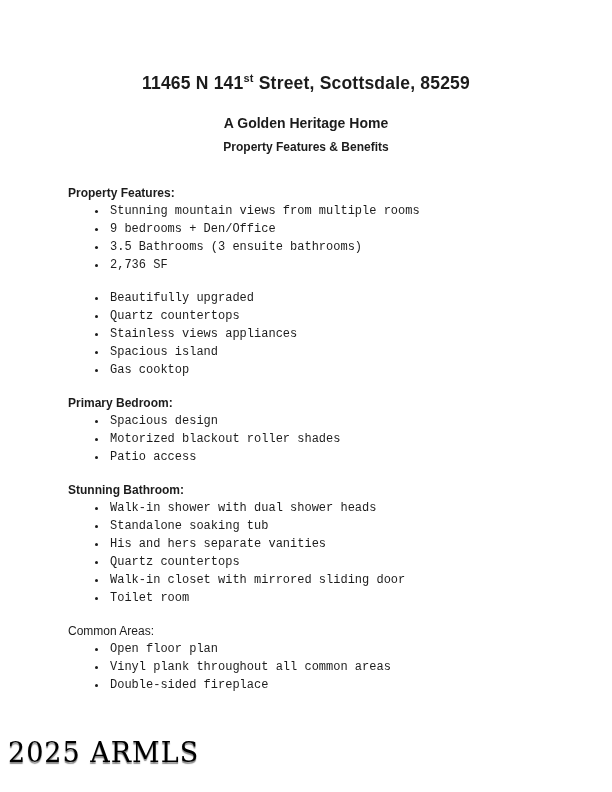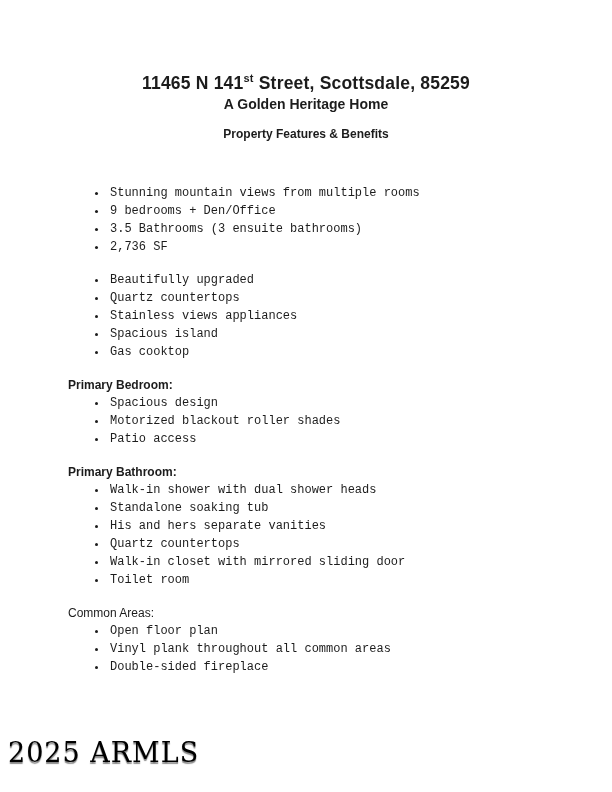--- a/index.html
+++ b/index.html
@@ -18,27 +18,27 @@
     font-size: 17.5px;
     font-weight: bold;
     line-height: 22px;
     letter-spacing: 0.2px;
   }
   .doc-title sup { font-size: 11px; line-height: 0; }
   .doc-subtitle {
     font-size: 14px;
     font-weight: bold;
     line-height: 18px;
-    margin-top: 1px;
+    margin-top: 20px;
   }
   .doc-tagline {
     font-size: 12px;
     font-weight: bold;
     line-height: 16px;
-    margin-top: 13px;
+    margin-top: 7px;
   }
   .content {
     position: absolute;
     top: 184px;
     left: 68px;
     right: 40px;
   }
   .section { margin: 0 0 15px 0; }
   .section-heading {
     font-size: 12px;
@@ -77,20 +77,21 @@
 
   <div class="header">
     <div class="doc-title"><span>11465 N 141</span><sup>st</sup><span> Street, Scottsdale, 85259</span></div>
     <div class="doc-subtitle">A Golden Heritage Home</div>
     <div class="doc-tagline">Property Features &amp; Benefits</div>
   </div>
 
   <div class="content">
 
     <div class="section">
+      <h3 class="section-heading">Property Features:</h3>
       <ul class="bullet-list">
         <li>Stunning mountain views from multiple rooms</li>
         <li>9 bedrooms + Den/Office</li>
         <li>3.5 Bathrooms (3 ensuite bathrooms)</li>
         <li>2,736 SF</li>
       </ul>
     </div>
 
     <div class="section">
       <ul class="bullet-list">
@@ -105,21 +106,21 @@
     <div class="section">
       <h3 class="section-heading">Primary Bedroom:</h3>
       <ul class="bullet-list">
         <li>Spacious design</li>
         <li>Motorized blackout roller shades</li>
         <li>Patio access</li>
       </ul>
     </div>
 
     <div class="section">
-      <h3 class="section-heading">Primary Bathroom:</h3>
+      <h3 class="section-heading">Stunning Bathroom:</h3>
       <ul class="bullet-list">
         <li>Walk-in shower with dual shower heads</li>
         <li>Standalone soaking tub</li>
         <li>His and hers separate vanities</li>
         <li>Quartz countertops</li>
         <li>Walk-in closet with mirrored sliding door</li>
         <li>Toilet room</li>
       </ul>
     </div>
 

